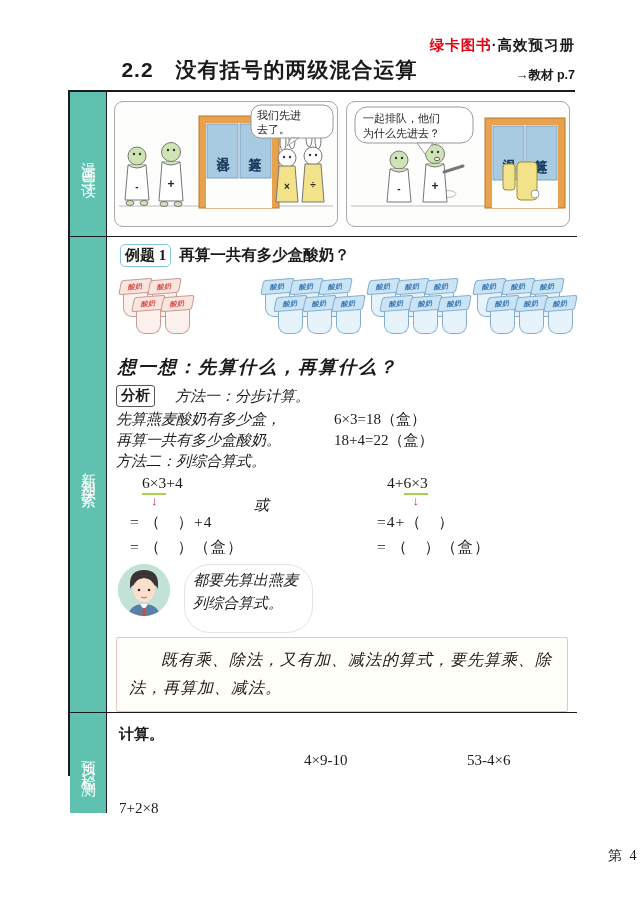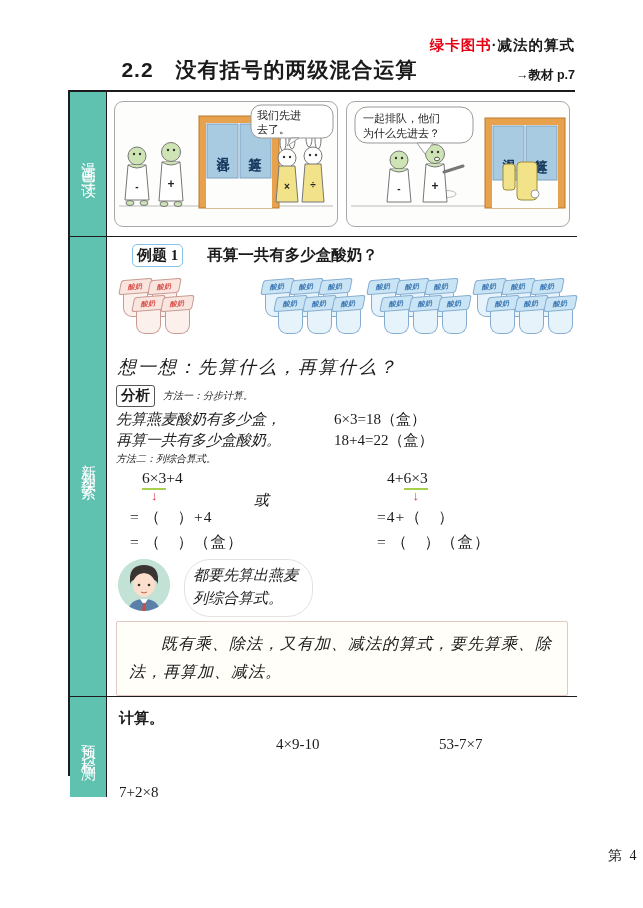--- a/index.html
+++ b/index.html
@@ -18,77 +18,77 @@
   .side-cell.rb, .content-cell.rb { border-bottom:1.5px solid #1c1c1c; }
   .side-label { writing-mode:vertical-rl; text-orientation:upright; color:#ffffff; font-size:15px; letter-spacing:7px; font-family:"Liberation Sans", sans-serif; }
   .content-cell { position:relative; background:#fff; }
 
   
   .comics { display:flex; gap:8px; padding:9px 7px; height:100%; }
   .panel { flex:1; border:1.2px solid #a9a9a9; border-radius:9px; overflow:hidden; background:#fdfdfc; }
 
   
   .sec2 { padding:5px 9px 0 9px; }
-  .ex-head { display:flex; align-items:center; gap:24px; margin:2px 0 2px 16px; }
+  .ex-head { display:flex; align-items:center; gap:8px; margin:2px 0 2px 4px; }
   .tag-example { border:1.6px solid #85c4e6; border-radius:5px; padding:0 4px 1px 4px; font-weight:bold; font-size:15px; line-height:1.35; }
   .ex-question { font-weight:bold; font-size:15.5px; }
 
   .yogurt-area { position:relative; height:84px; }
   .ygroup { position:absolute; top:10px; width:110px; height:66px; }
   .ygroup.g0 { left:4px; } .ygroup.g1 { left:146px; } .ygroup.g2 { left:252px; } .ygroup.g3 { left:358px; }
   .cup { position:absolute; width:34px; height:44px; }
   .lid { width:31px; height:15px; border-radius:3px; transform:skewX(-16deg) rotate(-5deg); display:flex; align-items:center; justify-content:center; font-size:7px; font-weight:bold; letter-spacing:0; }
   .cbody { width:25px; height:25px; border-radius:2px 2px 9px 9px; margin-left:3px; margin-top:-2px; }
   .pink .lid  { background:#f9e4de; border:1px solid #c79a92; color:#d9534f; }
   .pink .cbody{ background:#fcf0ed; border:1px solid #c79a92; border-top:none; }
   .blue .lid  { background:#c9e4f4; border:1px solid #86add0; color:#3e78b3; }
   .blue .cbody{ background:#e6f3fa; border:1px solid #86add0; border-top:none; }
 
-  .think-line { font-size:18px; font-weight:normal; letter-spacing:2px; margin:2px 0 6px 2px; }
-
-  .ana-head { display:flex; align-items:center; gap:8px; margin:0 0 3px 0; }
+  .think-line { font-size:18px; font-weight:bold; letter-spacing:2px; margin:2px 0 6px 2px; }
+
+  .ana-head { display:flex; align-items:center; gap:20px; margin:0 0 3px 0; }
   .tag-analysis { border:1.3px solid #555; border-radius:3px; padding:0 4px 1px 4px; font-weight:bold; font-size:14.5px; line-height:1.3; }
   .kai { font-style:italic; }
-  .m-title { font-size:10px; }
+  .m-title { font-size:15px; }
   .m-row { display:flex; font-size:15px; margin:2px 0; }
   .m-row .lhs { width:218px; }
   .m-row .rhs { font-style:normal; font-family:"Liberation Serif", serif; }
 
   .m2cols { display:flex; margin-top:3px; }
   .m2col { font-size:15.5px; }
   .m2col.left { margin-left:14px; width:205px; }
   .m2col.right { margin-left:42px; }
   .or-word { font-size:15px; font-style:italic; margin:0 0 0 0; padding-top:1px; width:40px; }
   .expr-line { height:34px; }
   .marked { position:relative; border-bottom:2px solid #a6cf4f; padding-bottom:1px; display:inline-block; }
   .down-arrow { position:absolute; left:50%; transform:translateX(-50%); top:103%; color:#cf3344; font-size:13px; font-weight:bold; line-height:1; }
   .step { margin:4px 0; letter-spacing:1px; }
 
   .avatar-row { display:flex; align-items:flex-start; gap:14px; margin:2px 0 4px 2px; }
   .avatar { width:52px; height:52px; border-radius:50%; background:#c2e2d6; overflow:hidden; flex:0 0 auto; }
-  .speech { border:1px solid #e2e2df; border-radius:26px; padding:4px 14px 5px 8px; font-size:15px; line-height:1.55; margin-top:0; }
+  .speech { border:1px solid #e2e2df; border-radius:26px; padding:4px 14px 16px 8px; font-size:15px; line-height:1.55; margin-top:0; }
 
   .summary-box { border:1.2px solid #e2c9c4; background:#fffef9; border-radius:2px; margin:2px 0 0 0; padding:8px 12px 9px 12px; font-size:16px; line-height:1.75; text-indent:2em; letter-spacing:1px; }
 
   
   .sec3 { padding:12px 12px 0 12px; }
   .calc-title { font-family:"Liberation Sans", sans-serif; font-weight:bold; font-size:15px; margin-bottom:8px; }
   .problems { display:flex; font-size:15px; }
   .problems span { display:inline-block; }
-  .prob-0 { width:157px;margin-top:48px; } .prob-1 { width:163px; }
+  .prob-0 { width:157px;margin-top:48px; } .prob-1 { width:163px;margin-left:28px; }
 
   
   .footer { position:absolute; left:17px; width:100%; top:847px; text-align:right; font-size:14px; letter-spacing:2px; }
 
   svg text { font-family:"Liberation Sans", sans-serif; }
 </style>
 </head>
 <body>
 
-<div class="brand-line"><span class="brand-red">绿卡图书</span><span>·减法的算式</span></div>
+<div class="brand-line"><span class="brand-red">绿卡图书</span><span>·高效预习册</span></div>
 
 <div class="title-row">
   <div class="page-title">2.2　没有括号的两级混合运算</div>
   <div class="textbook-ref">→教材 p.7</div>
 </div>
 
 <div class="sheet">
 
   <div class="side-cell rb">
     <div class="side-label">漫画导读</div>
@@ -380,19 +380,19 @@
 
   <div class="side-cell">
     <div class="side-label">预习检测</div>
   </div>
   <div class="content-cell">
     <div class="sec3">
       <div class="calc-title">计算。</div>
       <div class="problems">
         <span class="prob-0">7+2×8</span>
         <span class="prob-1">4×9-10</span>
-        <span class="prob-2">53-7×7</span>
+        <span class="prob-2">53-4×6</span>
       </div>
     </div>
   </div>
 </div>
 
 <div class="footer">第 4 页</div>
 
 </body></html>

